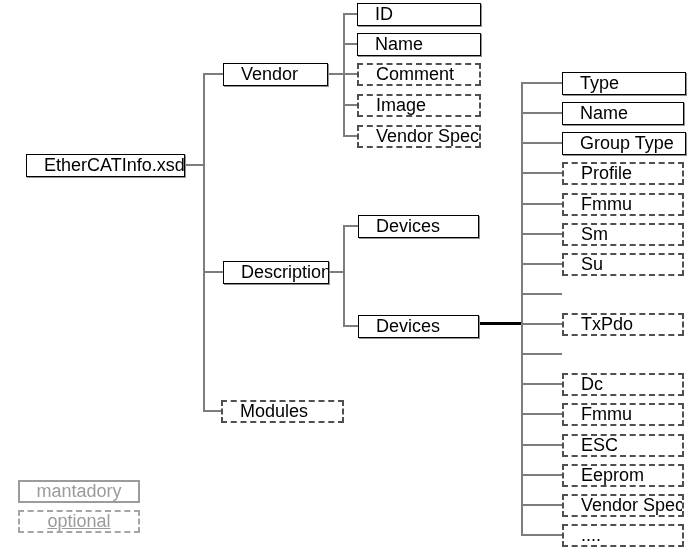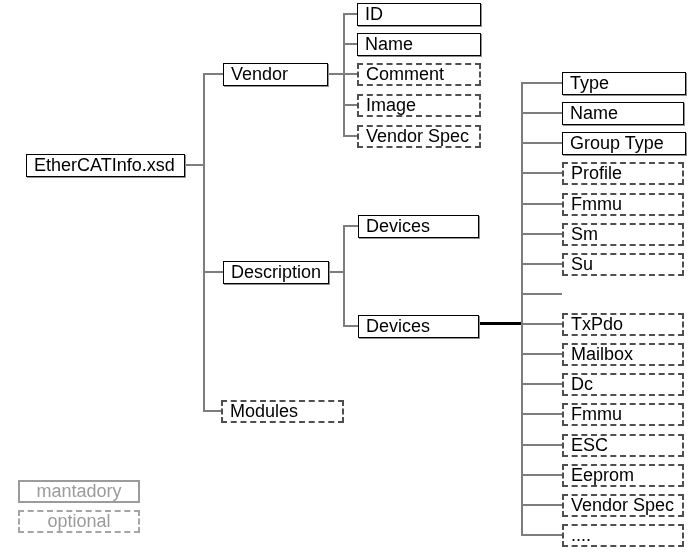--- a/index.html
+++ b/index.html
@@ -16,21 +16,21 @@
     overflow: hidden;
   }
   .node {
     position: absolute;
     box-sizing: border-box;
     height: 23px;
     background: #ffffff;
     color: #000000;
     font-size: 18px;
     line-height: 21px;
-    padding-left: 7px;
+    padding-left: 17px;
     white-space: nowrap;
     overflow: hidden;
   }
   .node.solid {
     border: 1px solid #000000;
     box-shadow: 1px 1px 0 #919191;
   }
   .node.dashed {
     border: 2px dashed #4f4f4f;
     line-height: 18px;
@@ -54,20 +54,21 @@
     text-align: center;
     padding-left: 0;
   }
   .node.legend.solid-legend {
     border: 2px solid #9b9b9b;
     line-height: 18px;
   }
   .node.legend.dashed-legend {
     border: 2px dashed #a5a5a5;
     line-height: 18px;
+    text-decoration: underline;
   }
 </style>
 </head>
 <body>
 
 <div id="canvas">
 
   <div class="hline" style="left:185px;top:164px;width:18px"></div>
   <div class="vline" style="left:203px;top:73px;height:339px"></div>
   <div class="hline" style="left:203px;top:73px;width:20px"></div>
@@ -121,21 +122,20 @@
   <div class="node solid" style="left:358px;top:315px;width:121px">Devices</div>
 
   <div class="node solid" style="left:562px;top:72px;width:124px">Type</div>
   <div class="node solid" style="left:562px;top:102px;width:122px">Name</div>
   <div class="node solid" style="left:562px;top:132px;width:124px">Group Type</div>
   <div class="node dashed" style="left:562px;top:162px;width:122px">Profile</div>
   <div class="node dashed" style="left:562px;top:193px;width:122px">Fmmu</div>
   <div class="node dashed" style="left:562px;top:223px;width:122px">Sm</div>
   <div class="node dashed" style="left:562px;top:253px;width:122px">Su</div>
   <div class="node dashed" style="left:562px;top:313px;width:122px">TxPdo</div>
-  <div class="node dashed" style="left:562px;top:343px;width:122px">Mailbox</div>
   <div class="node dashed" style="left:562px;top:373px;width:122px">Dc</div>
   <div class="node dashed" style="left:562px;top:403px;width:122px">Fmmu</div>
   <div class="node dashed" style="left:562px;top:464px;width:122px">Eeprom</div>
   <div class="node dashed" style="left:562px;top:434px;width:122px">ESC</div>
   <div class="node dashed" style="left:562px;top:494px;width:122px">Vendor Spec</div>
   <div class="node dashed" style="left:562px;top:524px;width:122px">....</div>
 
   <div class="node legend solid-legend" style="left:18px;top:480px;width:122px">mantadory</div>
   <div class="node legend dashed-legend" style="left:18px;top:510px;width:122px">optional</div>
 

